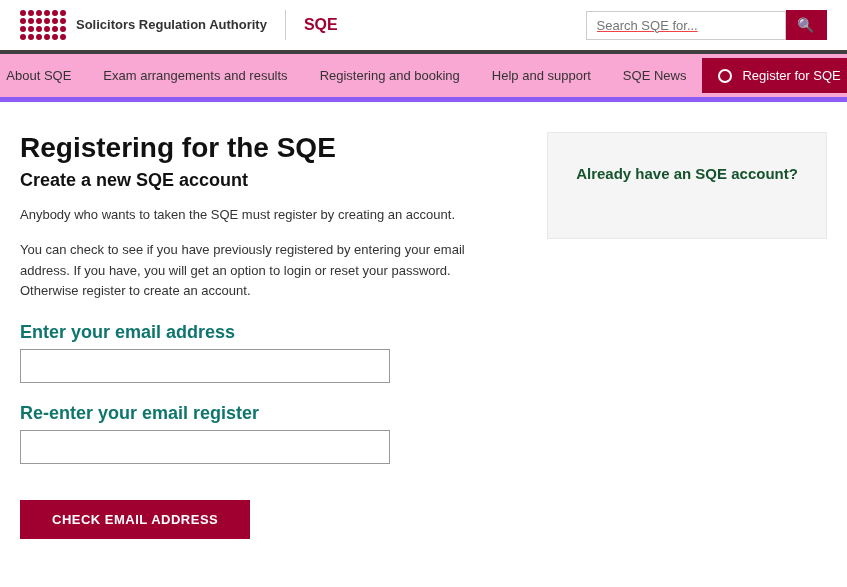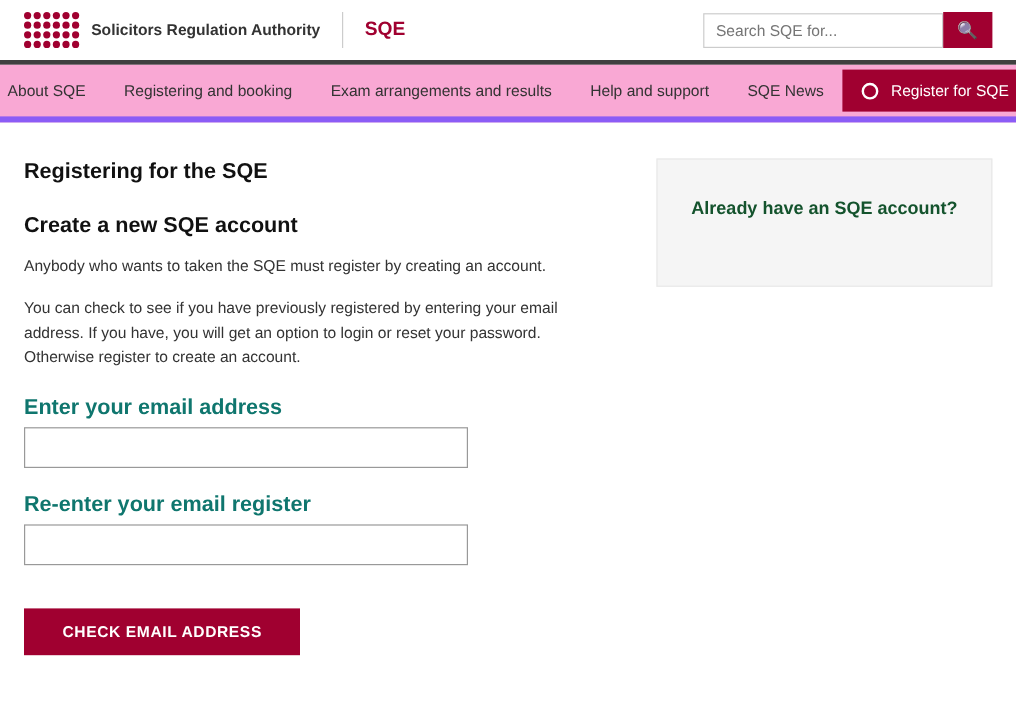--- a/index.html
+++ b/index.html
@@ -52,20 +52,21 @@
       align-items: center;
       gap: 0;
     }
     .search-input {
       padding: 6px 10px;
       border: 1px solid #ccc;
       font-size: 13px;
       width: 200px;
       outline: none;
       color: #ef4444;
+      text-decoration: underline;
     }
     .search-button {
       background: #a00030;
       border: none;
       color: #fff;
       padding: 7px 12px;
       cursor: pointer;
       font-size: 14px;
     }
 
@@ -126,24 +127,24 @@
     }
     .left-col {
       flex: 1;
     }
     .right-col {
       width: 280px;
       flex-shrink: 0;
     }
 
     .page-title {
-      font-size: 18px;
+      font-size: 28px;
       font-weight: bold;
       color: #111;
-      margin-bottom: 24px;
+      margin-bottom: 6px;
     }
     .section-title {
       font-size: 18px;
       font-weight: bold;
       color: #111;
       margin-bottom: 14px;
     }
     .body-text {
       font-size: 13px;
       color: #333;
@@ -249,22 +250,22 @@
   </div>
   <div class="search-area">
     <input class="search-input" type="text" placeholder="Search SQE for..." style="">
     <button class="search-button">🔍</button>
   </div>
 </div>
 
 <nav class="nav">
   <div class="nav-links">
     <a class="nav-link">About SQE</a>
+    <a class="nav-link">Exam arrangements and results</a>
     <a class="nav-link">Registering and booking</a>
-    <a class="nav-link">Exam arrangements and results</a>
     <a class="nav-link">Help and support</a>
   </div>
   <div class="nav-right">
     <span class="sqe-news-link">SQE News</span>
     <button class="register-btn">
       <span style="width:14px;height:14px;border:2px solid #fff;border-radius:50%;display:inline-block;vertical-align:middle;margin-right:4px;"></span>
       <span>Register for SQE</span>
 
     </button>
   </div>

